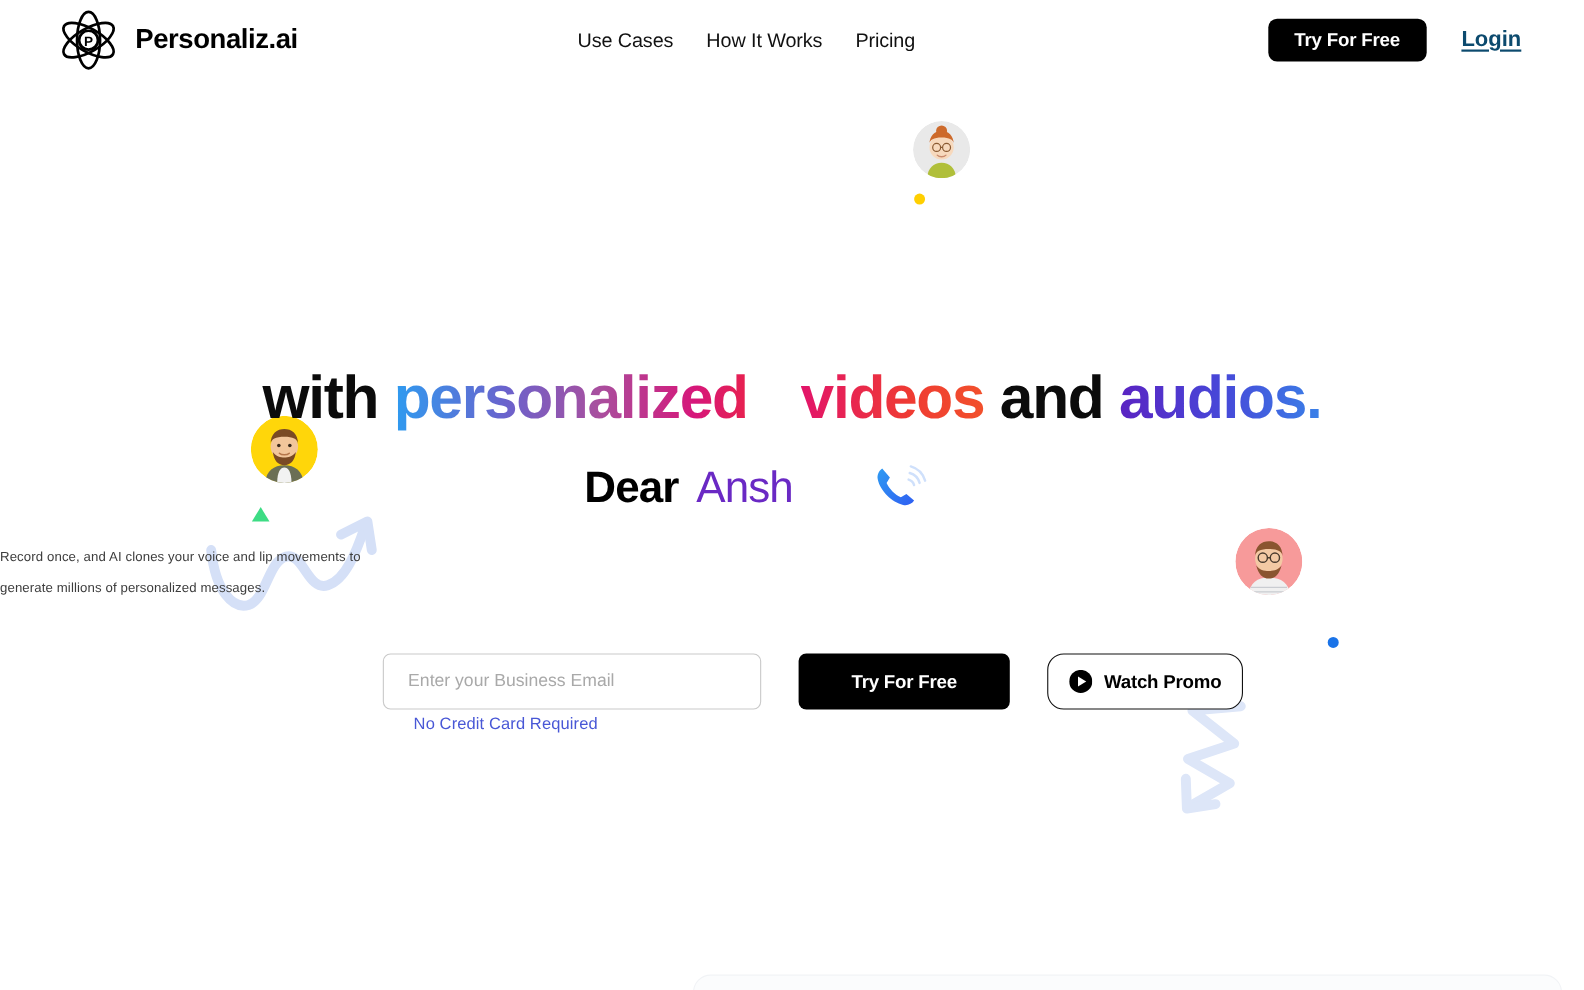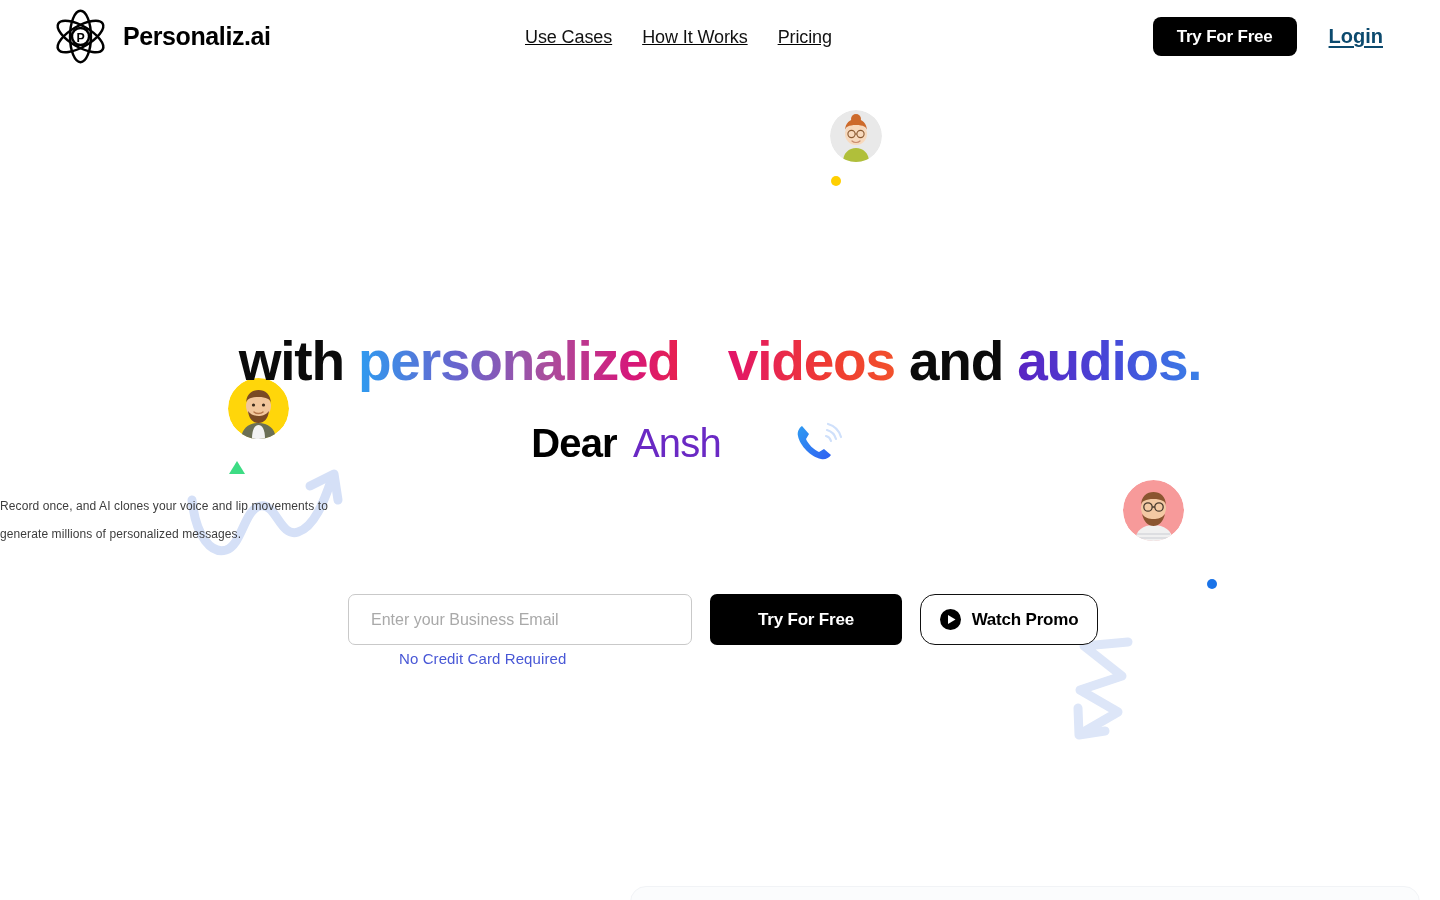--- a/index.html
+++ b/index.html
@@ -22,21 +22,21 @@
     display: flex; align-items: center; gap: 14px;
   }
   .brand-logo { width: 57px; height: 57px; display:block; }
   .brand-name {
     font-size: 25px; font-weight: 700; color: #000; letter-spacing: -0.4px;
     white-space: nowrap;
   }
 
   .nav {
     position: absolute; left: 525px; top: 27px;
-    display: flex; align-items: center; gap: 30px; text-decoration: underline;
+    display: flex; align-items: center; gap: 30px;
   }
   .nav-item {
     font-size: 18px; color: #111; white-space: nowrap; cursor: pointer;
     letter-spacing: -0.1px;
   }
 
   .header-actions {
     position: absolute; right: 57px; top: 17px;
     display: flex; align-items: center; gap: 32px;
   }
@@ -87,21 +87,21 @@
 
   .subcopy {
     position: absolute; top: 492px; left: 0; width: 1440px;
     font-size: 12px; color: #3d3d3d;
     line-height: 28px; letter-spacing: 0.1px;
   }
 
   
   .form-row {
     position: absolute; top: 594px; left: 348px;
-    display: flex; align-items: center; gap: 18px;
+    display: flex; align-items: center; gap: 34px;
   }
   .email-input {
     width: 344px; height: 51px; border: 1px solid #c9c9c9; border-radius: 7px;
     padding: 0 22px; font-size: 16px; font-family: inherit; color: #222;
     background: #fff; outline: none;
   }
   .email-input::placeholder { color: #a9a9a9; }
   .btn-try-hero {
     width: 192px; height: 51px; background: #000; color: #fff; border: none;
     border-radius: 7px; font-size: 17px; font-weight: 700; font-family: inherit;
@@ -110,21 +110,21 @@
   .btn-watch {
     width: 178px; height: 51px; background: #fff; color: #000;
     border: 1.5px solid #111; border-radius: 15px; font-size: 17px;
     font-weight: 700; font-family: inherit; cursor: pointer;
     display: flex; align-items: center; justify-content: center; gap: 11px;
     letter-spacing: -0.2px;
   }
   .play-icon { width: 21px; height: 21px; display: block; flex: none; }
   .no-credit {
     position: absolute; top: 650px; left: 376px;
-    font-size: 15px; color: #4857d6; letter-spacing: 0.1px; margin-left: 23px;
+    font-size: 15px; color: #4857d6; letter-spacing: 0.1px;
   }
 
   
   .avatar {
     position: absolute; border-radius: 50%; overflow: hidden;
     display: block;
   }
   .av-top    { left: 830px; top: 110px;  width: 52px; height: 52px; }
   .av-left   { left: 228px; top: 378px;  width: 61px; height: 61px; }
   .av-right  { left: 1123px; top: 480px; width: 61px; height: 61px; }

